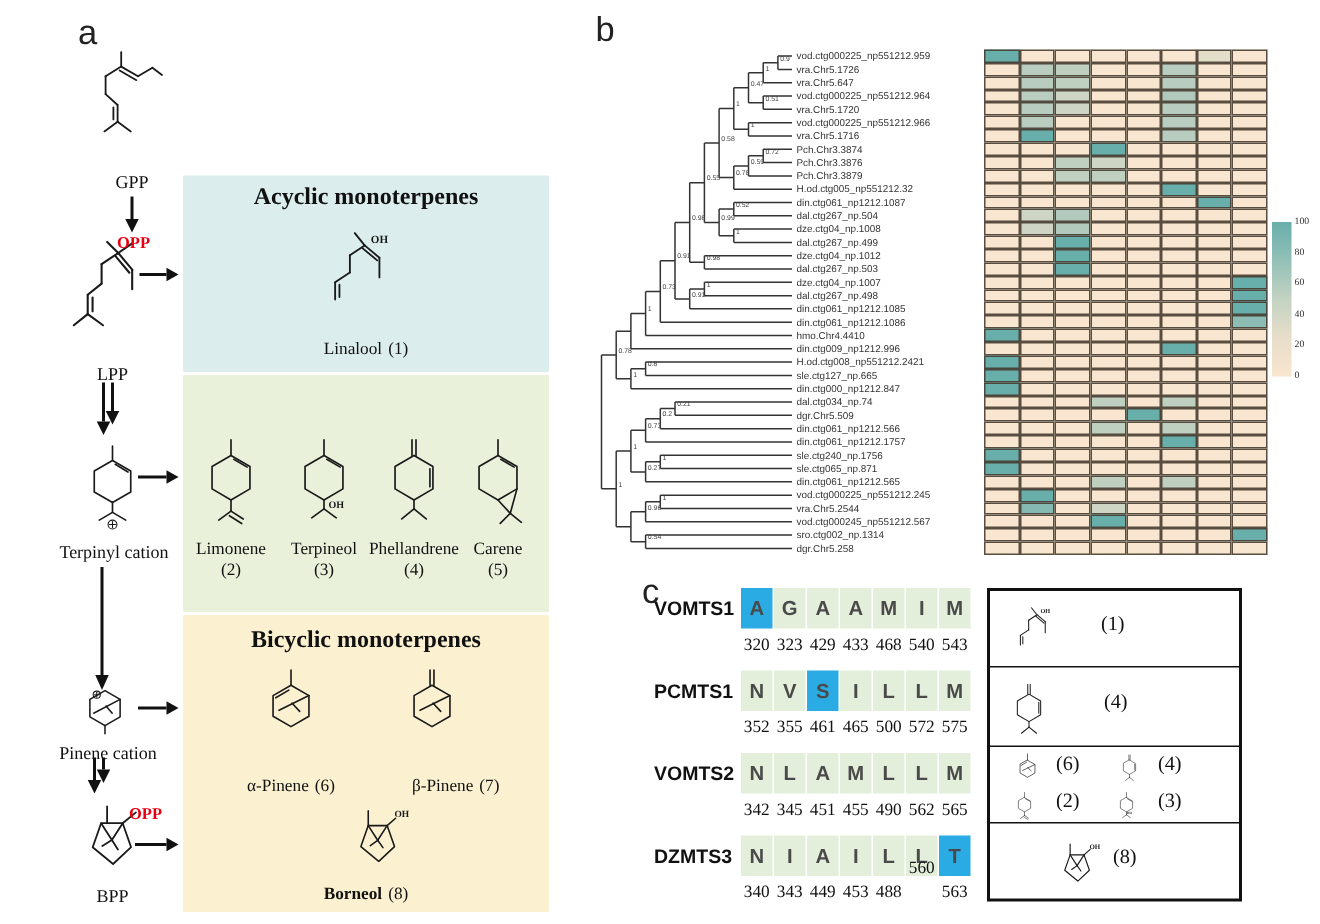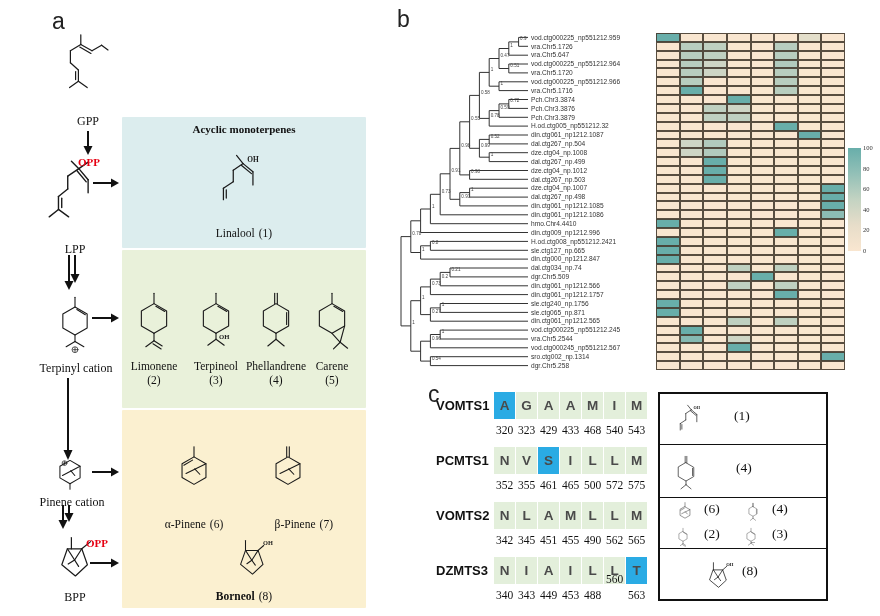--- a/index.html
+++ b/index.html
@@ -4,21 +4,21 @@
 <style>
   html,body{margin:0;padding:0;background:#fff;}
   #canvas{position:relative;width:880px;height:616px;background:#fff;overflow:hidden;
           font-family:"Liberation Serif",serif;color:#111;}
   .abs{position:absolute;}
   .ctr{text-align:center;}
   .panel-letter{font-family:"Liberation Sans",sans-serif;font-size:23px;color:#222;line-height:1;}
   .node-label{font-size:12px;}
   .opp{color:#e60012;font-weight:bold;font-size:11px;font-family:"Liberation Serif",serif;}
   .box{border-radius:1px;}
-  .box-title{font-weight:bold;font-size:11px;width:100%;text-align:center;position:absolute;left:0;}
+  .box-title{font-weight:bold;font-size:16px;width:100%;text-align:center;position:absolute;left:0;}
   .cmp-name{font-size:11.5px;}
   .cmp-num{font-size:11.5px;}
   .hm-col-head{display:inline-block;width:23.6px;text-align:center;font-weight:bold;font-size:11.5px;}
   #heatmap{display:grid;grid-template-columns:repeat(8,1fr);grid-auto-rows:1fr;}
   #heatmap .hcell{box-sizing:border-box;border:0.5px solid rgba(70,60,48,0.9);}
   #colorbar{background:linear-gradient(180deg,#68aeaa 0%,#93c0b7 25%,#c3d3c2 50%,#e7ddc9 75%,#f9e6d0 100%);
             border:0.5px solid #b9a undefined;}
   .cbar-tick{position:absolute;font-size:6.5px;color:#333;font-family:"Liberation Serif",serif;}
   .aln-name{position:absolute;font-family:"Liberation Sans",sans-serif;font-weight:bold;font-size:13px;color:#111;}
   .aln-cell{position:absolute;width:21px;height:27px;line-height:27px;text-align:center;
@@ -215,20 +215,21 @@
       <span class="abs ctr cmp-num" style="left:2px;top:124px;width:60px;">(2)</span>
       <span class="abs ctr cmp-name" style="left:64px;top:110px;width:60px;">Terpineol</span>
       <span class="abs ctr cmp-num" style="left:64px;top:124px;width:60px;">(3)</span>
       <span class="abs ctr cmp-name" style="left:118px;top:110px;width:72px;">Phellandrene</span>
       <span class="abs ctr cmp-num" style="left:118px;top:124px;width:72px;">(4)</span>
       <span class="abs ctr cmp-name" style="left:180px;top:110px;width:60px;">Carene</span>
       <span class="abs ctr cmp-num" style="left:180px;top:124px;width:60px;">(5)</span>
     </div>
 
     <div class="abs box" id="box-bi" style="left: 122px; top: 410px; width: 244px; height: 198px; background: rgb(251, 240, 208);">
+      <span class="box-title" style="top:8px;">Bicyclic monoterpenes</span>
       <svg class="abs" style="left:44px;top:28px;" width="56" height="58" viewBox="0 0 70 80">
           <g class="sk">
             <path d="M35 26 L51.5 35.5 L51.5 54.5 L35 64 L18.5 54.5 L18.5 35.5 Z"></path>
             <path d="M35 26 V12"></path>
             <path d="M21 37.5 L33 30.5"></path>
             <path d="M51.5 35.5 L24 49"></path>
             <path d="M36 42.5 L43 50"></path>
           </g>
         </svg>
       <svg class="abs" style="left:138px;top:28px;" width="56" height="58" viewBox="0 0 70 80">

